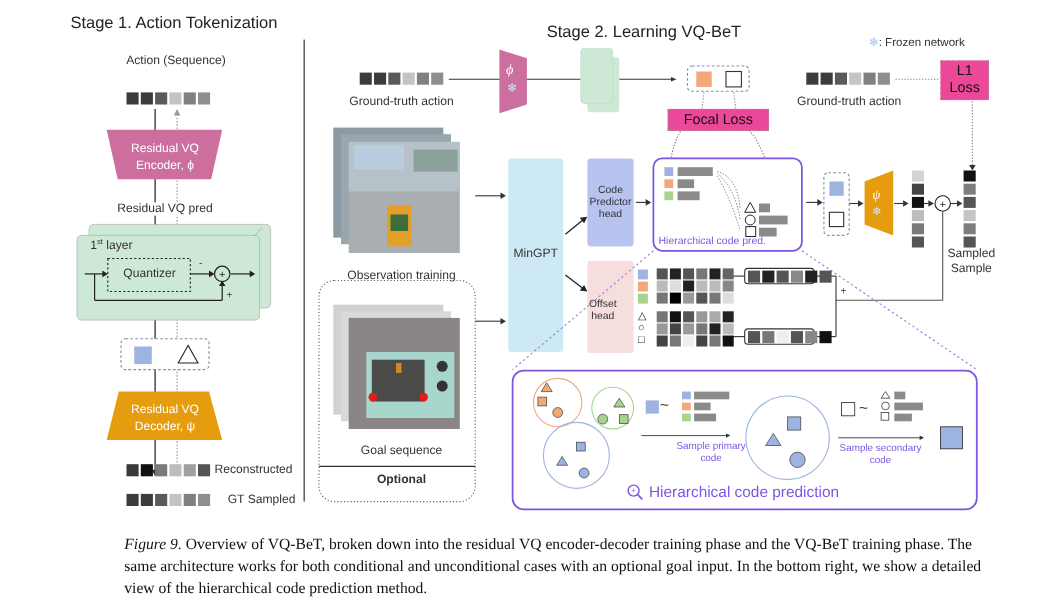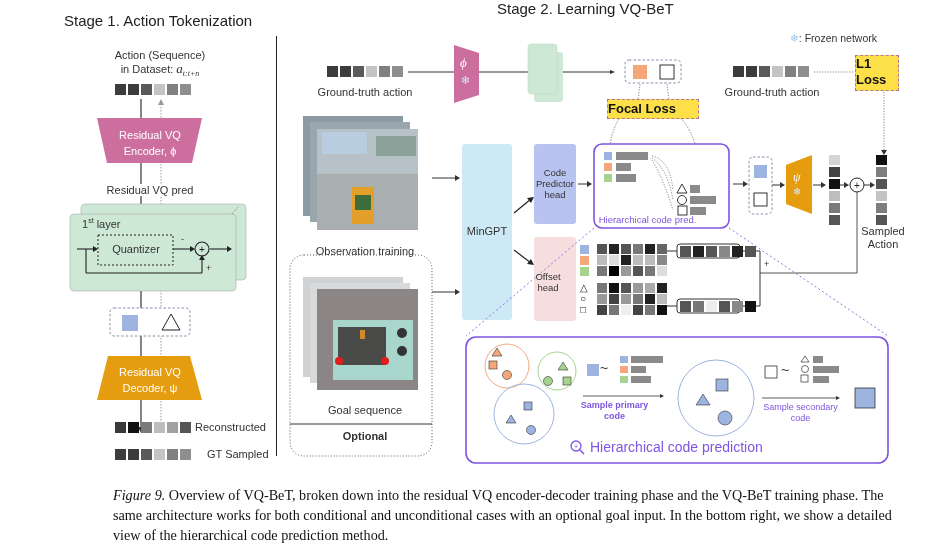--- a/index.html
+++ b/index.html
@@ -6,33 +6,32 @@
   body{width:950px;height:556px;position:relative;overflow:hidden;font-family:"Liberation Sans",sans-serif;color:#222;}
   .abs{position:absolute;}
   .title{font-size:15px;color:#222;}
   .lbl{font-size:11px;color:#333;text-align:center;}
   .caption{font-family:"Liberation Serif",serif;font-size:14.2px;line-height:20px;color:#111;left:113px;top:485px;width:800px;}
   .caption i{font-style:italic;}
   .seq{display:flex;gap:2px;}
   .seq span{display:block;width:11px;height:11px;}
   .vseq{display:flex;flex-direction:column;gap:2px;}
   .vseq span{display:block;width:11px;height:10px;}
-  .pinkloss{background:#fde047;border:1px dashed #b07a98;font-weight:bold;color:#111;text-align:left;}
+  .pinkloss{background:#ec4899;border:1px dashed #b07a98;font-weight:normal;color:#111;text-align:center;}
   .white{color:#fff;}
   svg{position:absolute;left:0;top:0;overflow:visible;}
 </style>
 </head>
 <body>
 
 <div class="abs title" style="left:64px;top:12px;">Stage 1. Action Tokenization</div>
 <div class="abs" style="left:276px;top:36px;width:1px;height:420px;background:#222;"></div>
 
 <div class="abs lbl" style="left:90px;top:48px;width:140px;line-height:14px;">
   <div>Action (Sequence)</div>
-  <div><span>in Dataset: </span><i style="font-family:'Liberation Serif',serif;font-size:13px;">a</i><sub style="font-family:'Liberation Serif',serif;font-style:italic;font-size:8px;">t:t+n</sub></div>
 </div>
 <div class="abs seq" id="s1-action-seq" style="left:115px;top:84px;">
     <span style="background: rgb(60, 60, 60);"></span>
     <span style="background: rgb(60, 60, 60);"></span>
     <span style="background: rgb(90, 90, 90);"></span>
     <span style="background: rgb(196, 196, 196);"></span>
     <span style="background: rgb(128, 128, 128);"></span>
     <span style="background: rgb(142, 142, 142);"></span>
   </div>
 
@@ -93,21 +92,21 @@
 <div class="abs seq" id="s1-gt-seq" style="left:115px;top:449px;">
     <span style="background: rgb(60, 60, 60);"></span>
     <span style="background: rgb(60, 60, 60);"></span>
     <span style="background: rgb(90, 90, 90);"></span>
     <span style="background: rgb(196, 196, 196);"></span>
     <span style="background: rgb(128, 128, 128);"></span>
     <span style="background: rgb(142, 142, 142);"></span>
   </div>
 <div class="abs lbl" style="left:207px;top:448px;text-align:left;">GT Sampled</div>
 
-<div class="abs title" style="left:497px;top:0;">Stage 2. Learning VQ-BeT</div>
+<div class="abs title" style="left:497px;top:21px;">Stage 2. Learning VQ-BeT</div>
 
 <svg width="950" height="556">
 
   <line x1="408" y1="72" x2="455" y2="72" stroke="#333" stroke-width="1"></line>
   <polygon points="454,45 479,53 479,95 454,103" fill="#cc6f9f"></polygon>
   <line x1="479" y1="72" x2="528" y2="72" stroke="#333" stroke-width="1"></line>
   <rect x="534" y="52" width="29" height="50" rx="3" fill="#cde9d5"></rect>
   <rect x="528" y="44" width="29" height="50" rx="3" fill="#cde9d5" stroke="#bcd8c4" stroke-width="0.6"></rect>
   <line x1="563" y1="72" x2="612" y2="72" stroke="#333" stroke-width="1"></line>
   <polygon points="615,72 610,70 610,74" fill="#333"></polygon>
@@ -310,21 +309,21 @@
 <div class="abs vseq" id="s2-sampled" style="left:876px;top:155px;">
     <span style="background: rgb(17, 17, 17);"></span>
     <span style="background: rgb(126, 126, 126);"></span>
     <span style="background: rgb(85, 85, 85);"></span>
     <span style="background: rgb(196, 196, 196);"></span>
     <span style="background: rgb(126, 126, 126);"></span>
     <span style="background: rgb(85, 85, 85);"></span>
   </div>
 <div class="abs lbl" style="left:855px;top:225px;width:56px;line-height:13px;">
   <div>Sampled</div>
-  <div>Action</div>
+  <div>Sample</div>
 </div>
 <div class="abs lbl" style="left:764px;top:259px;font-size:9px;">+</div>
 
 <div class="abs" id="offset-grid" style="left:580px;top:244px;">
     <div style="display: flex; align-items: center; gap: 2px; height: 10px; margin-bottom: 1px;">
       <span style="display: block; width: 9px; height: 9px; margin-right: 6px; background: rgb(157, 179, 224);"></span>
       <span style="display: block; width: 10px; height: 10px; background: rgb(85, 85, 85);"></span>
       <span style="display: block; width: 10px; height: 10px; background: rgb(34, 34, 34);"></span>
       <span style="display: block; width: 10px; height: 10px; background: rgb(85, 85, 85);"></span>
       <span style="display: block; width: 10px; height: 10px; background: rgb(119, 119, 119);"></span>
@@ -388,21 +387,21 @@
 <div class="abs seq" id="offset-sel-bottom" style="left:680px;top:301px;">
     <span style="background: rgb(85, 85, 85);"></span>
     <span style="background: rgb(119, 119, 119);"></span>
     <span style="background: rgb(238, 238, 238);"></span>
     <span style="background: rgb(85, 85, 85);"></span>
     <span style="background: rgb(136, 136, 136);"></span>
     <span style="background: rgb(17, 17, 17);"></span>
   </div>
 
 <div class="abs" style="left:600px;top:360px;font-size:14px;color:#333;">~</div>
-<div class="abs lbl" style="left:572px;top:400px;width:85px;font-size:9px;line-height:11px;color:#7d55e0;font-weight:bold;">
+<div class="abs lbl" style="left:604px;top:400px;width:85px;font-size:9px;line-height:11px;color:#7d55e0;">
   <div>Sample primary</div>
   <div>code</div>
 </div>
 <div class="abs" style="left:781px;top:362px;font-size:14px;color:#333;">~</div>
 <div class="abs lbl" style="left:758px;top:402px;width:85px;font-size:9px;line-height:11px;color:#7d55e0;">
   <div>Sample secondary</div>
   <div>code</div>
 </div>
 <div class="abs" style="left:590px;top:439px;font-size:14px;color:#7d55e0;">Hierarchical code prediction</div>
 

